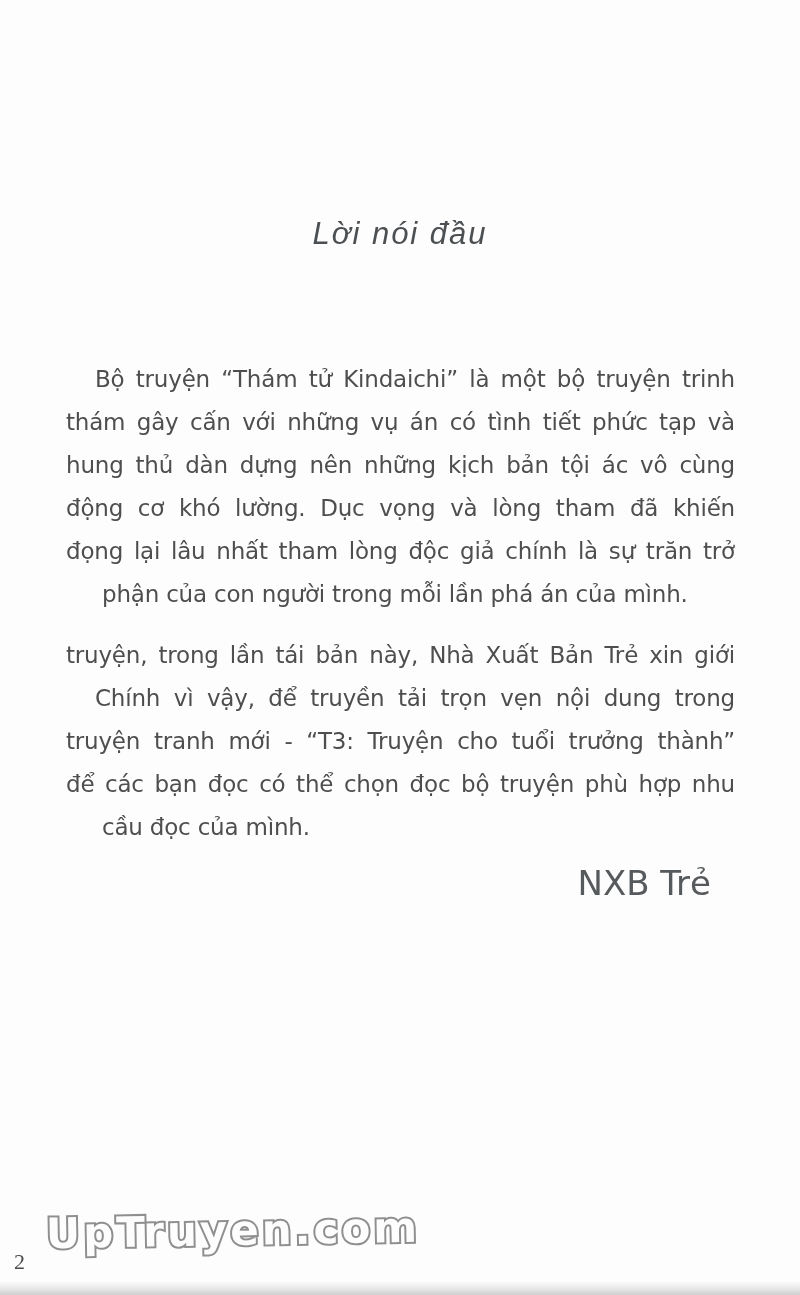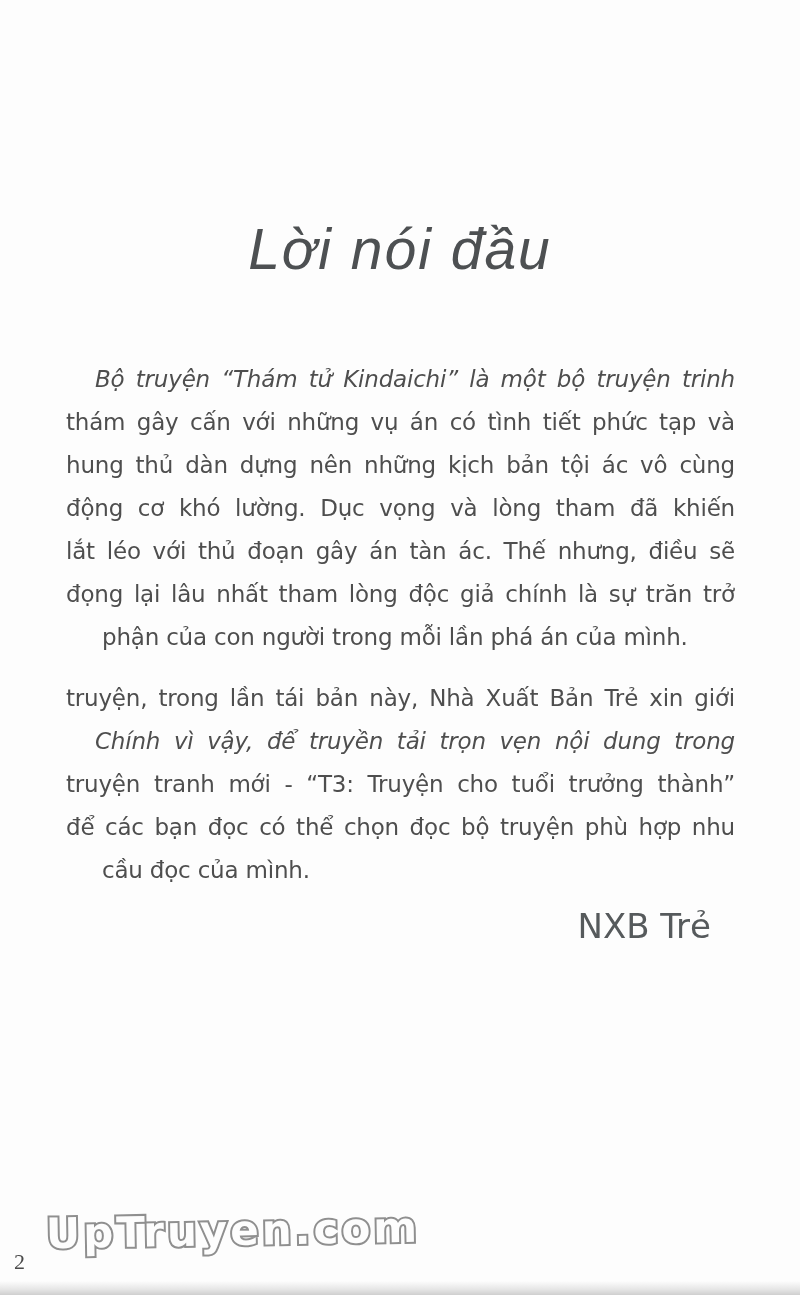--- a/index.html
+++ b/index.html
@@ -16,21 +16,21 @@
 
   .page-title {
     position: absolute;
     top: 216px;
     left: 0;
     width: 100%;
     text-align: center;
     font-family: "Liberation Sans", sans-serif;
     font-style: italic;
     font-weight: 400;
-    font-size: 57px;
+    font-size: 31px;
     letter-spacing: 2px;
     color: #4d5052;
   }
 
   .text-block {
     position: absolute;
     top: 358px;
     left: 66px;
     width: 669px;
   }
@@ -42,21 +42,21 @@
     height: 43px;
     line-height: 43px;
     font-size: 23px;
     letter-spacing: -0.2px;
     color: #4e4e4e;
     text-align: justify;
     text-align-last: justify;
     overflow: hidden;
     white-space: nowrap;
   }
-  .line.first { text-indent: 29px; font-style: italic; }
+  .line.first { text-indent: 29px; }
   .line.last  { text-align-last: left; margin-left: 36px; }
 
   .signature {
     margin-top: 14px;
     height: 40px;
     line-height: 40px;
     font-size: 34px;
     color: #565a5c;
     text-align: right;
     padding-right: 24px;
@@ -102,21 +102,20 @@
 
   <div class="page-title">Lời nói đầu</div>
 
   <div class="text-block">
 
     <div class="paragraph">
       <div class="line first">Bộ truyện “Thám tử Kindaichi” là một bộ truyện trinh</div>
       <div class="line">thám gây cấn với những vụ án có tình tiết phức tạp và</div>
       <div class="line">hung thủ dàn dựng nên những kịch bản tội ác vô cùng</div>
       <div class="line">động cơ khó lường. Dục vọng và lòng tham đã khiến</div>
-      <div class="line">lắt léo với thủ đoạn gây án tàn ác. Thế nhưng, điều sẽ</div>
       <div class="line">đọng lại lâu nhất tham lòng độc giả chính là sự trăn trở</div>
       <div class="line last">phận của con người trong mỗi lần phá án của mình.</div>
     </div>
 
     <div class="paragraph second">
       <div class="line">truyện, trong lần tái bản này, Nhà Xuất Bản Trẻ xin giới</div>
       <div class="line first">Chính vì vậy, để truyền tải trọn vẹn nội dung trong</div>
       <div class="line">truyện tranh mới - “T3: Truyện cho tuổi trưởng thành”</div>
       <div class="line">để các bạn đọc có thể chọn đọc bộ truyện phù hợp nhu</div>
       <div class="line last">cầu đọc của mình.</div>

